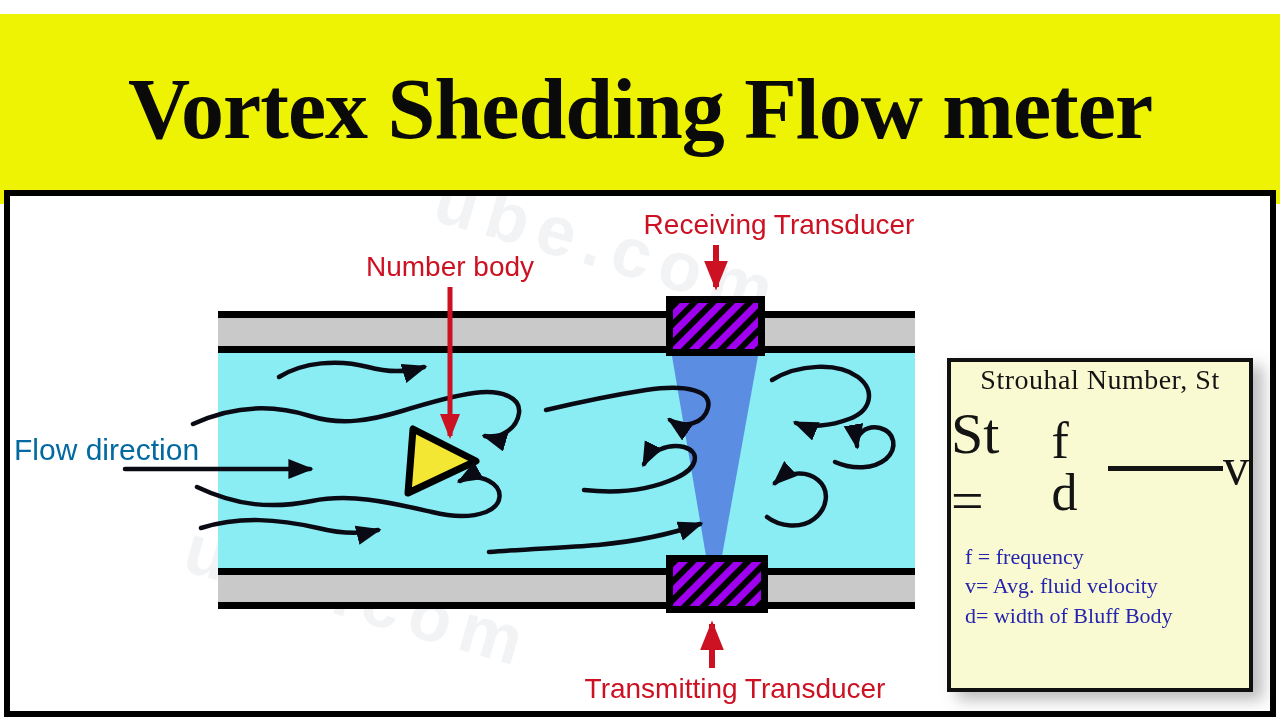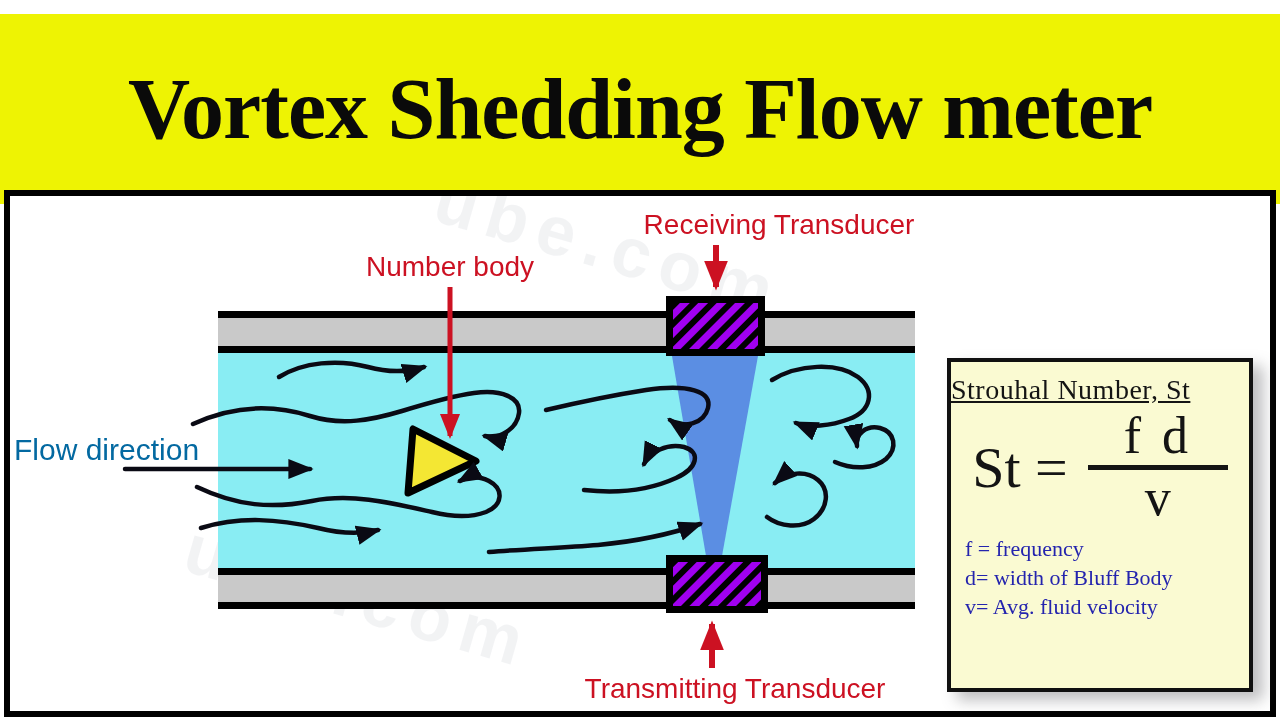--- a/index.html
+++ b/index.html
@@ -57,27 +57,27 @@
   .lbl-bluff{left:450px;top:251px;}
   .lbl-transmitting{left:735px;top:673px;}
   
   .formula-box{
     position:absolute;left:947px;top:358px;width:306px;height:334px;z-index:3;
     box-sizing:border-box;border:4px solid #101010;background:var(--formula-bg);
     box-shadow:10px 8px 14px rgba(90,90,95,0.40);
     font-family:"Liberation Serif",serif;color:#141414;
   }
   .formula-heading{
-    margin-top:12px;font-size:28px;letter-spacing:0.5px;text-decoration:underline;
+    margin-top:2px;text-align:center;font-size:28px;letter-spacing:0.5px;
   }
   .equation{
-    display:flex;align-items:center;justify-content:center;gap:20px;margin-top:4px;
+    display:flex;align-items:center;justify-content:space-between;gap:20px;margin-top:4px;
   }
   .eq-lhs{font-size:58px;}
-  .fraction{display:flex;flex-direction:column;align-items:center;}
+  .fraction{display:flex;flex-direction:row;align-items:center;}
   .numerator{font-size:52px;letter-spacing:4px;line-height:1.0;}
   .frac-bar{width:140px;height:5px;background:#141414;margin:3px 0 1px 0;}
   .denominator{font-size:52px;line-height:1.05;}
   .definitions{
     margin:8px 0 0 14px;font-size:22px;line-height:1.33;
     color:var(--definition-blue);
   }
 </style>
 </head>
 <body>
@@ -162,16 +162,16 @@
   <div class="equation">
     <span class="eq-lhs">St =</span>
     <span class="fraction">
       <span class="numerator">f d</span>
       <span class="frac-bar"></span>
       <span class="denominator">v</span>
     </span>
   </div>
   <div class="definitions">
     <div>f = frequency</div>
+    <div>v= Avg. fluid velocity</div>
     <div>d= width of Bluff Body</div>
-    <div>v= Avg. fluid velocity</div>
   </div>
 </div>
 
 </body></html>

